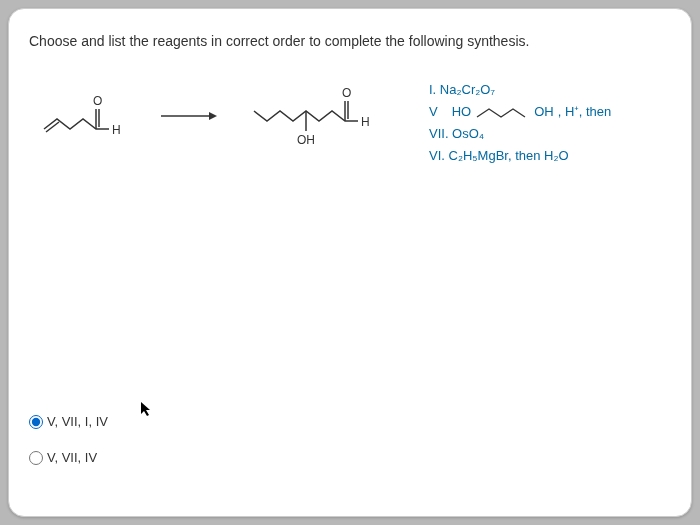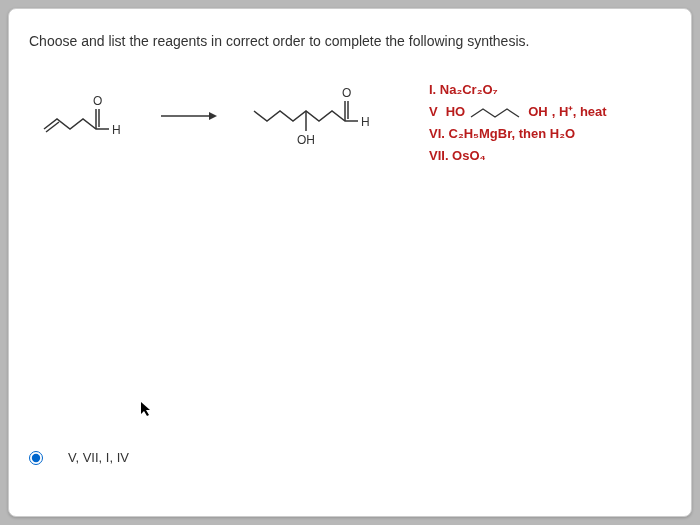--- a/index.html
+++ b/index.html
@@ -9,21 +9,21 @@
     }
     body {
       width: 700px;
       height: 525px;
       background: #b8b8b8;
       font-family: Arial, sans-serif;
       padding: 8px;
     }
     .card {
       background: #fff;
-      border-radius: 8px;
+      border-radius: 16px;
       border: 1px solid #ccc;
       box-shadow: 0 1px 3px rgba(0,0,0,0.2);
       padding: 24px 20px;
       height: 100%;
       position: relative;
     }
     .question-text {
       font-size: 14px;
       color: #333;
       margin-bottom: 30px;
@@ -43,33 +43,32 @@
       position: relative;
     }
     .arrow {
       font-size: 22px;
       color: #333;
       margin: 0 10px;
     }
     .reagent-list {
       margin-left: 40px;
       font-size: 13px;
-      color: #b91c1c;
+      color: #0369a1;
       line-height: 1.7;
-      font-weight: bold;
     }
     .options {
       position: absolute;
       bottom: 40px;
       left: 20px;
     }
     .option {
       display: flex;
       align-items: center;
-      gap: 25px;
+      gap: 4px;
       padding: 10px 0;
       font-size: 13px;
       color: #333;
       cursor: pointer;
       border-bottom: 1px solid transparent;
     }
     .option input[type="radio"] {
       width: 14px;
       height: 14px;
       cursor: pointer;
@@ -121,36 +120,40 @@
           <text x="112" y="47" font-size="12" fill="#333">H</text>
           <text x="48" y="65" font-size="12" fill="#333">OH</text>
         </svg>
       </div>
     </div>
 
     <div class="reagent-list">
       <div>I. Na₂Cr₂O₇</div>
       <div style="display:flex;align-items:center;gap:4px;">
         <span>V</span>
-        <span style="margin-left:4px;">HO</span>
+        <span style="margin-left:10px;">HO</span>
         <svg width="55" height="18" viewBox="0 0 55 18">
           <path d="M 2 14 L 14 6 L 26 14 L 38 6 L 50 14" stroke="#333" stroke-width="1.3" fill="none"></path>
         </svg>
         <span>OH</span>
-        <span>, H⁺, heat</span>
+        <span>, H⁺, then</span>
       </div>
+      <div>VII. OsO₄</div>
       <div>VI. C₂H₅MgBr, then H₂O</div>
-      <div>VII. OsO₄</div>
     </div>
   </div>
 
   <div class="options">
     <label class="option">
       <input type="radio" name="answer" checked="" style="">
       <span>V, VII, I, IV</span>
+    </label>
+    <label class="option">
+      <input type="radio" name="answer" style="">
+      <span>V, VII, IV</span>
     </label>
   </div>
 
   <div class="cursor">
     <svg width="14" height="18" viewBox="0 0 14 18">
       <path d="M 2 2 L 2 14 L 5 11 L 8 16 L 10 15 L 7 10 L 11 10 Z" fill="#000"></path>
     </svg>
   </div>
 </div>
 

